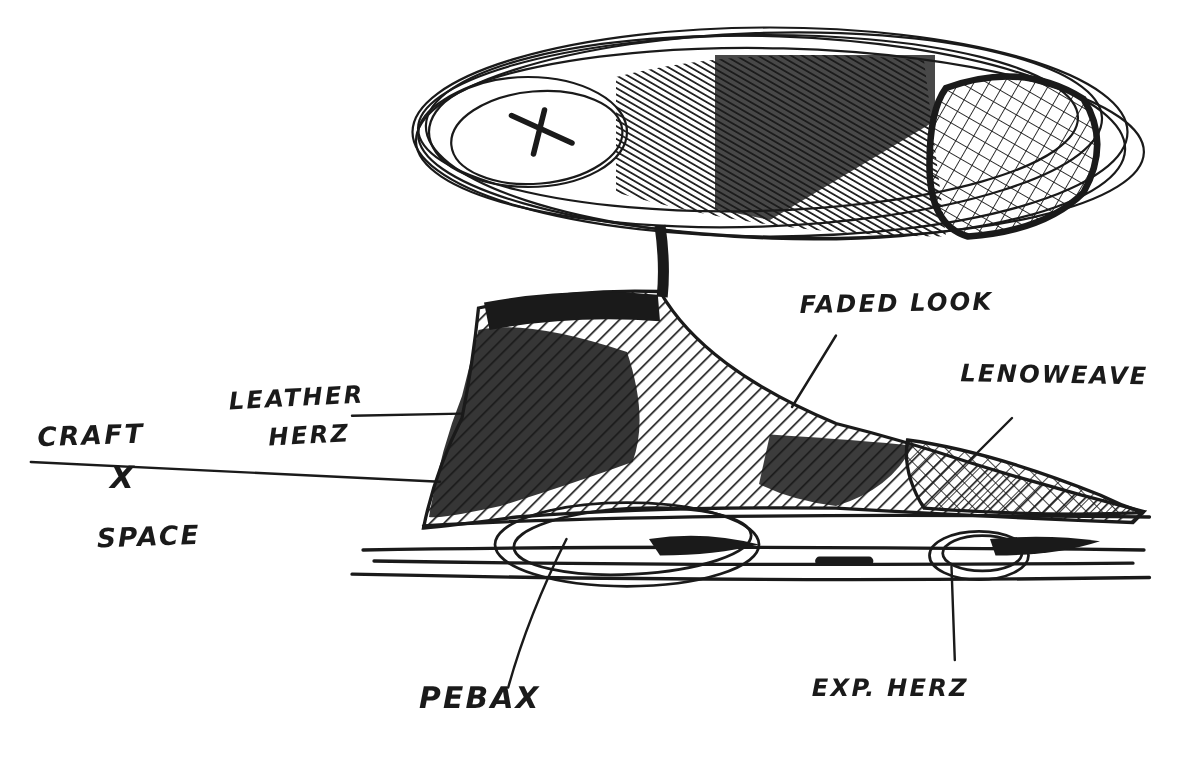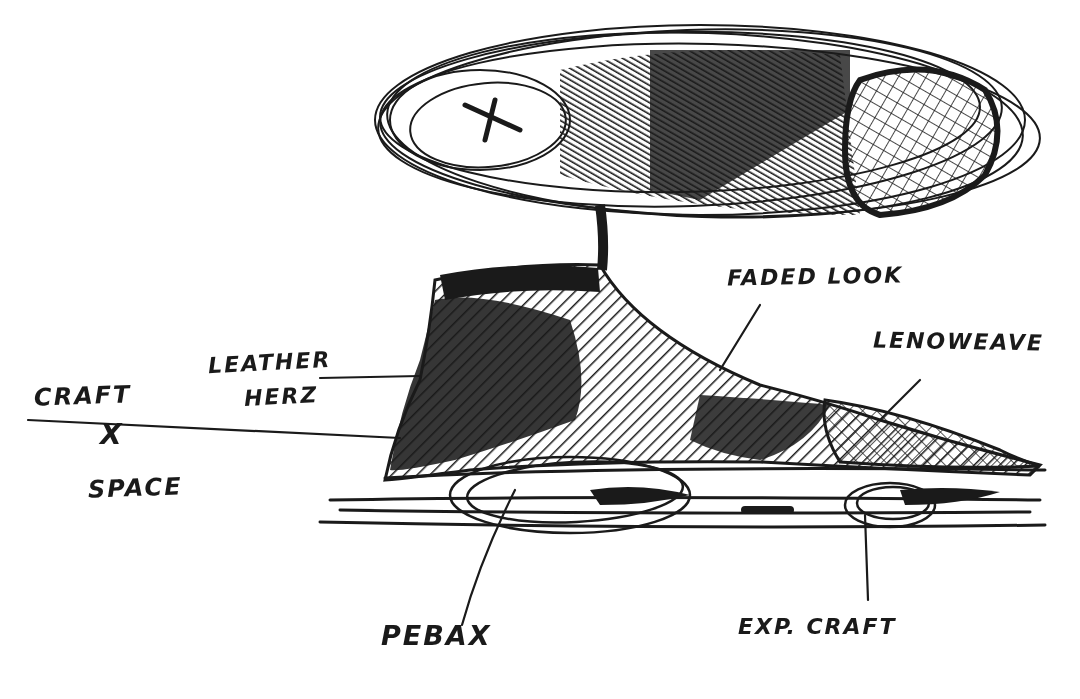--- a/index.html
+++ b/index.html
@@ -112,13 +112,13 @@
 </svg>
 
 <div class="label lbl-craft">CRAFT</div>
 <div class="label" style="left:100px; top:418px; font-size:28px;">X</div>
 <div class="label lbl-space">SPACE</div>
 <div class="label lbl-leather">LEATHER</div>
 <div class="label lbl-herz">HERZ</div>
 <div class="label lbl-faded">FADED LOOK</div>
 <div class="label lbl-lenoweave">LENOWEAVE</div>
 <div class="label lbl-pebax">PEBAX</div>
-<div class="label lbl-zoom">EXP. CRAFT</div>
+<div class="label lbl-zoom">EXP. HERZ</div>
 
 </body></html>

